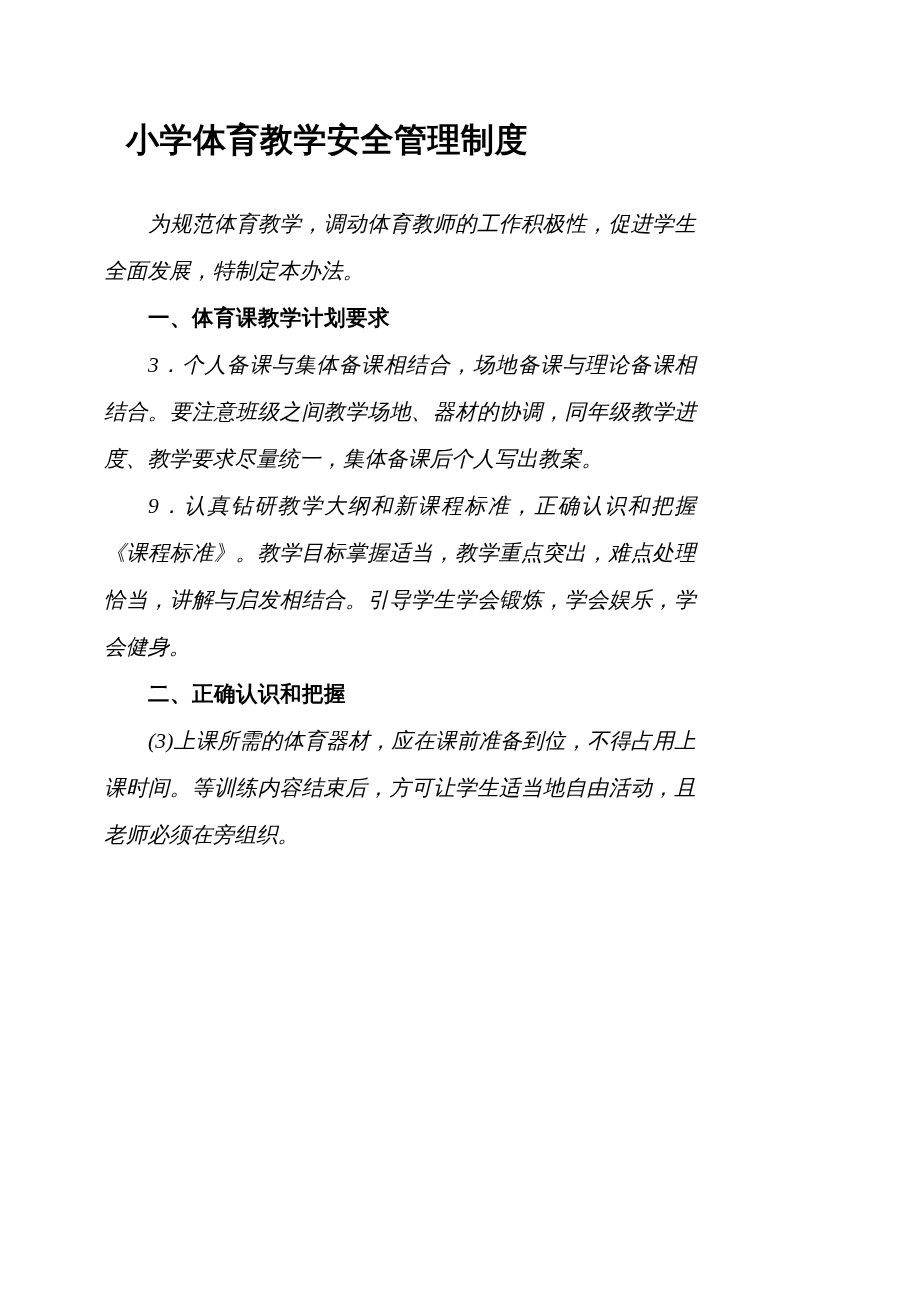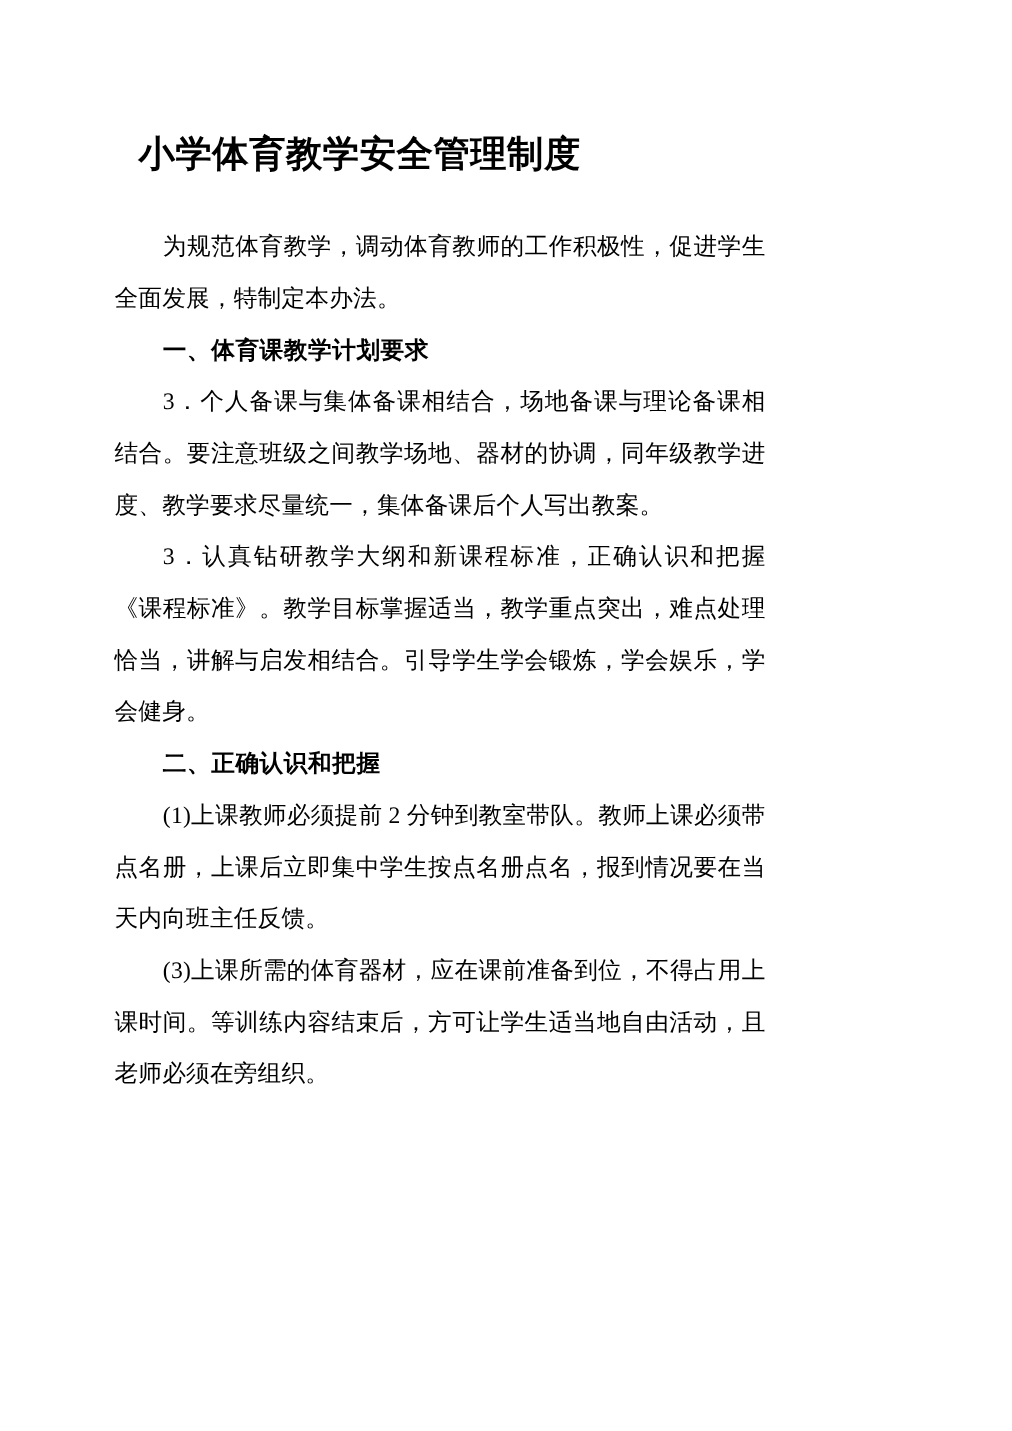--- a/index.html
+++ b/index.html
@@ -34,20 +34,21 @@
   .para {
     font-size: 21.5px;
     line-height: 47px;
     text-align: justify;
     text-justify: inter-ideograph;
     margin: 0;
     letter-spacing: 0.2px;
   }
   .para.indent {
     text-indent: 44px;
+    font-style: italic;
   }
   .heading {
     font-family: Liberation Sans, sans-serif;
     font-size: 21.5px;
     font-weight: bold;
     line-height: 47px;
     margin: 0;
     text-indent: 44px;
     letter-spacing: 0.5px;
   }
@@ -59,22 +60,21 @@
 
   <h1 class="doc-title">小学体育教学安全管理制度</h1>
 
   <p class="para indent">为规范体育教学，调动体育教师的工作积极性，促进学生全面发展，特制定本办法。</p>
 
   <p class="heading">一、体育课教学计划要求</p>
 
 
   <p class="para indent">3．个人备课与集体备课相结合，场地备课与理论备课相结合。要注意班级之间教学场地、器材的协调，同年级教学进度、教学要求尽量统一，集体备课后个人写出教案。</p>
 
-  <p class="para indent">3．认真钻研教学大纲和新课程标准，正确认识和把握《课程标准》。教学目标掌握适当，教学重点突出，难点处理恰当，讲解与启发相结合。引导学生学会锻炼，学会娱乐，学会健身。</p>
+  <p class="para indent">9．认真钻研教学大纲和新课程标准，正确认识和把握《课程标准》。教学目标掌握适当，教学重点突出，难点处理恰当，讲解与启发相结合。引导学生学会锻炼，学会娱乐，学会健身。</p>
 
   <p class="heading">二、正确认识和把握</p>
 
 
-  <p class="para indent">(1)上课教师必须提前 2 分钟到教室带队。教师上课必须带点名册，上课后立即集中学生按点名册点名，报到情况要在当天内向班主任反馈。</p>
 
   <p class="para indent">(3)上课所需的体育器材，应在课前准备到位，不得占用上课时间。等训练内容结束后，方可让学生适当地自由活动，且老师必须在旁组织。</p>
 
 </div>
 
 </body></html>

